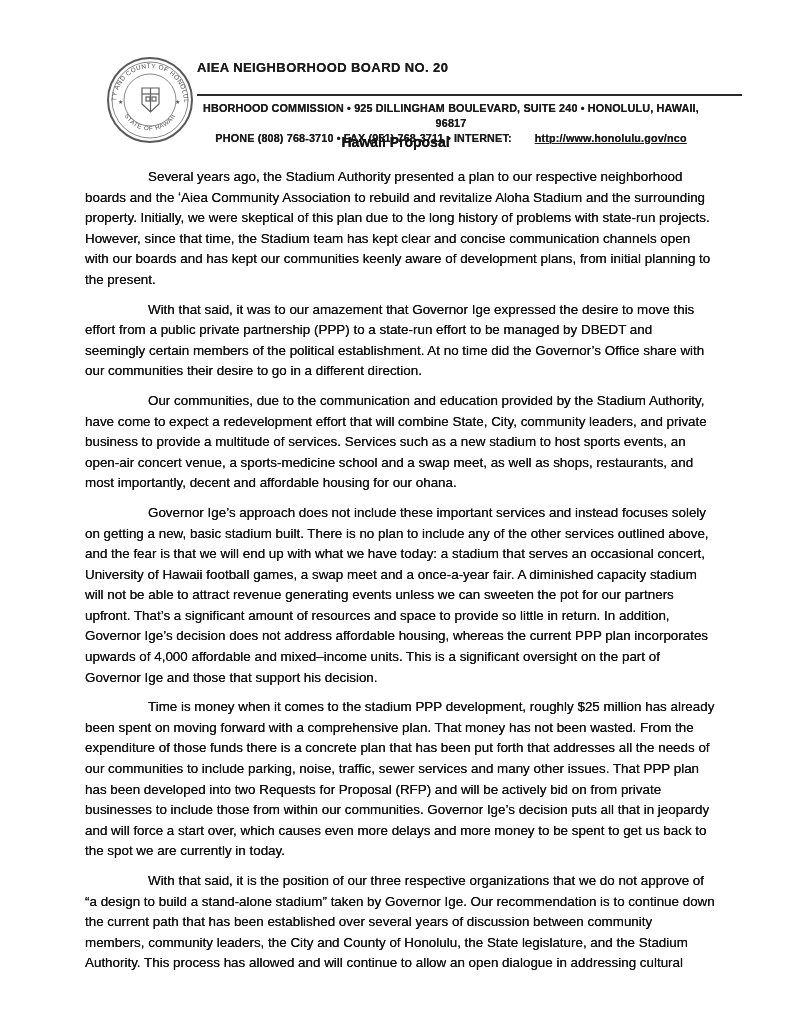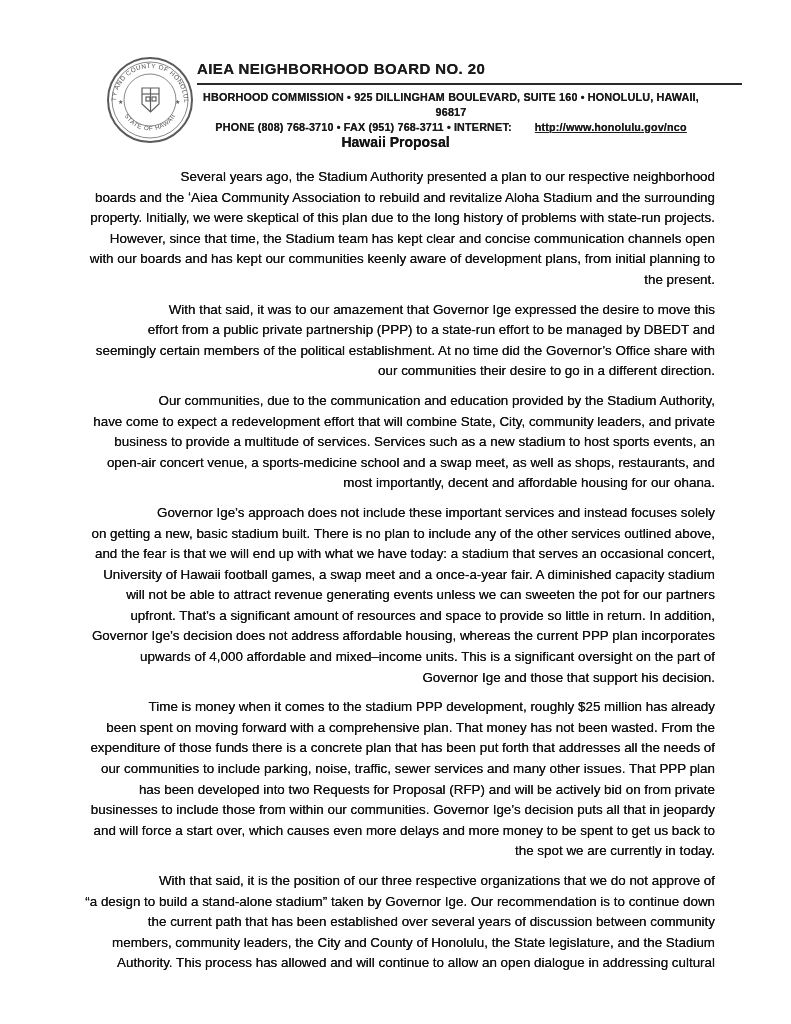--- a/index.html
+++ b/index.html
@@ -31,25 +31,25 @@
     width: 88px;
     height: 88px;
   }
   .head-text {
     position: absolute;
     left: 197px;
     top: 8px;
     width: 545px;
   }
   .board-title {
-    font-size: 15px;
+    font-size: 13px;
     font-weight: bold;
     letter-spacing: 0.4px;
     color: #1c1c1c;
-    padding-bottom: 6px;
+    padding-bottom: 19px;
     border-bottom: 2px solid #2a2a2a;
     text-shadow: 0 0 0.5px #1c1c1c;
   }
   .commission {
     width: 508px;
     margin-top: 5px;
     text-align: center;
     font-size: 10.8px;
     font-weight: bold;
     line-height: 15px;
@@ -82,21 +82,20 @@
     width: 630px;
     font-size: 13.4px;
     line-height: 20.6px;
     text-align: left;
     color: #131313;
     text-shadow: 0 0 0.45px #131313;
   }
   .doc-body p {
     margin: 0 0 9px 0;
     text-indent: 63px;
-    text-align: right;
   }
 </style>
 </head>
 <body>
 
 <div class="page">
 
   <div class="letterhead">
 
     <svg class="seal" viewBox="0 0 88 88">
@@ -120,21 +119,21 @@
         <line x1="36" y1="38" x2="53" y2="38"></line>
         <line x1="44.5" y1="32" x2="44.5" y2="56"></line>
         <rect x="40" y="41" width="4" height="4"></rect>
         <rect x="46" y="41" width="4" height="4"></rect>
       </g>
     </svg>
 
     <div class="head-text">
       <div class="board-title">AIEA NEIGHBORHOOD BOARD NO. 20</div>
       <div class="commission">
-        <div>HBORHOOD COMMISSION • 925 DILLINGHAM BOULEVARD, SUITE 160 • HONOLULU, HAWAII, 96817</div>
+        <div>HBORHOOD COMMISSION • 925 DILLINGHAM BOULEVARD, SUITE 240 • HONOLULU, HAWAII, 96817</div>
         <div>
           <span>PHONE (808) 768-3710 • FAX (951) 768-3711 • INTERNET:</span>
           <span class="internet-link">http://www.honolulu.gov/nco</span>
         </div>
       </div>
     </div>
 
   </div>
 
   <div class="doc-title">Hawaii Proposal</div>

